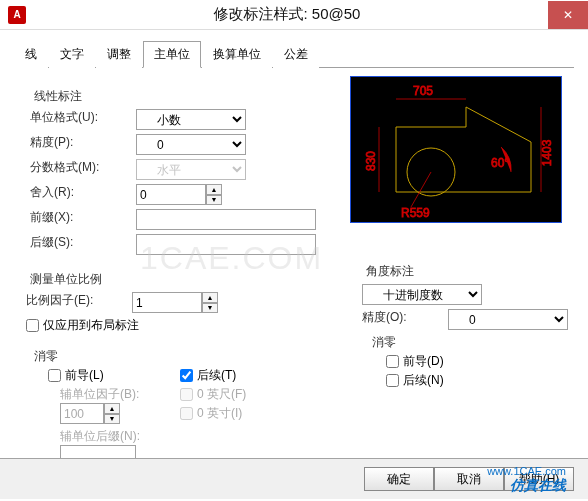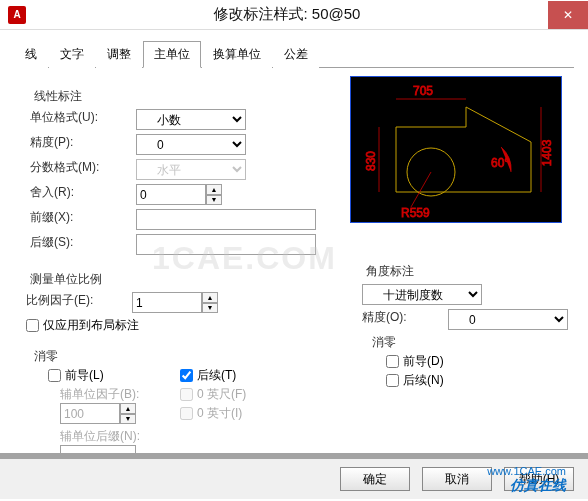--- a/index.html
+++ b/index.html
@@ -21,27 +21,27 @@
     .row { display: flex; align-items: flex-start; margin: 4px 0; gap:6px;}
     .label { width: 100px; color:#333; }
     select, input[type="text"] { border: 1px solid #a0a0a0; height: 21px; padding: 1px 3px; background:#fff; }
     select { width: 110px; padding-left: 16px; }
     .wsel { width: 110px; }
     .spinner { display:flex; }
     .spinner input { width: 70px; }
     .spin-btns { display:flex; flex-direction:column; }
     .spin-btns div { width:16px; height:10.5px; border:1px solid #a0a0a0; font-size:7px; display:flex; align-items:center; justify-content:center; cursor:pointer; background:#f5f5f5;}
     .preview { background:#000; border:1px solid #1d4ed8; width:212px; height:147px; position:relative; margin-bottom:10px;}
-    .btnrow { display:flex; justify-content:flex-end; gap:12px; padding: 8px 14px; border-top:6px solid #a3a3a3; position:absolute; bottom:2px; left:0; right:0; background:#f0f0f0;}
+    .btnrow { display:flex; justify-content:flex-end; gap:0; padding: 8px 14px; border-top:1px solid #a3a3a3; position:absolute; bottom:2px; left:0; right:0; background:#f0f0f0;}
     .btn { min-width:70px; height:24px; border:1px solid #888; background: linear-gradient(#fff,#e3e3e3); cursor:pointer; display:flex; align-items:center; justify-content:center; padding:0 10px;}
     .check { display:flex; align-items:center; gap:4px; margin:2px 0;}
     .check input { margin:0;}
     .disabled { color:#aaa; }
     .sub-indent { margin-left: 18px; }
-    .watermark1 { position:absolute; top:240px; left:152px; font-size:32px; color:rgba(200,200,200,0.35); font-weight:bold; letter-spacing:2px; pointer-events:none;}
+    .watermark1 { position:absolute; top:240px; left:140px; font-size:32px; color:rgba(200,200,200,0.35); font-weight:normal; letter-spacing:2px; pointer-events:none;}
     .watermark2 { position:absolute; bottom:6px; right:22px; font-size:14px; color:#0a6fc7; font-style:italic; pointer-events:none; font-weight:bold;}
     .watermark3 { position:absolute; bottom:10px; right:22px; color:#0a6fc7; pointer-events:none; font-size:11px;}
   </style>
 </head>
 <body>
 
 <div class="titlebar">
   <div class="app-icon">A</div>
   <div class="title">修改标注样式: 50@50</div>
   <div class="close-btn">✕</div>
@@ -116,21 +116,21 @@
         <legend>消零</legend>
         <div style="display:flex; gap:40px;">
           <div>
             <div class="check sub-indent">
               <input type="checkbox" style="">
               <span>前导(L)</span>
             </div>
             <div class="sub-indent" style="margin-left:30px;">
               <div class="disabled">辅单位因子(B):</div>
               <div class="spinner">
-                <input type="text" disabled="" class="disabled" style="width: 60px;" value="100">
+                <input type="text" disabled="" class="disabled" style="width: 44px;" value="100">
                 <div class="spin-btns">
                     <div>▲</div>
                     <div>▼</div>
                   </div>
               </div>
               <div class="disabled" style="margin-top:4px">辅单位后缀(N):</div>
               <input type="text" disabled="" class="disabled" style="width: 76px;" value="">
             </div>
           </div>
           <div>

